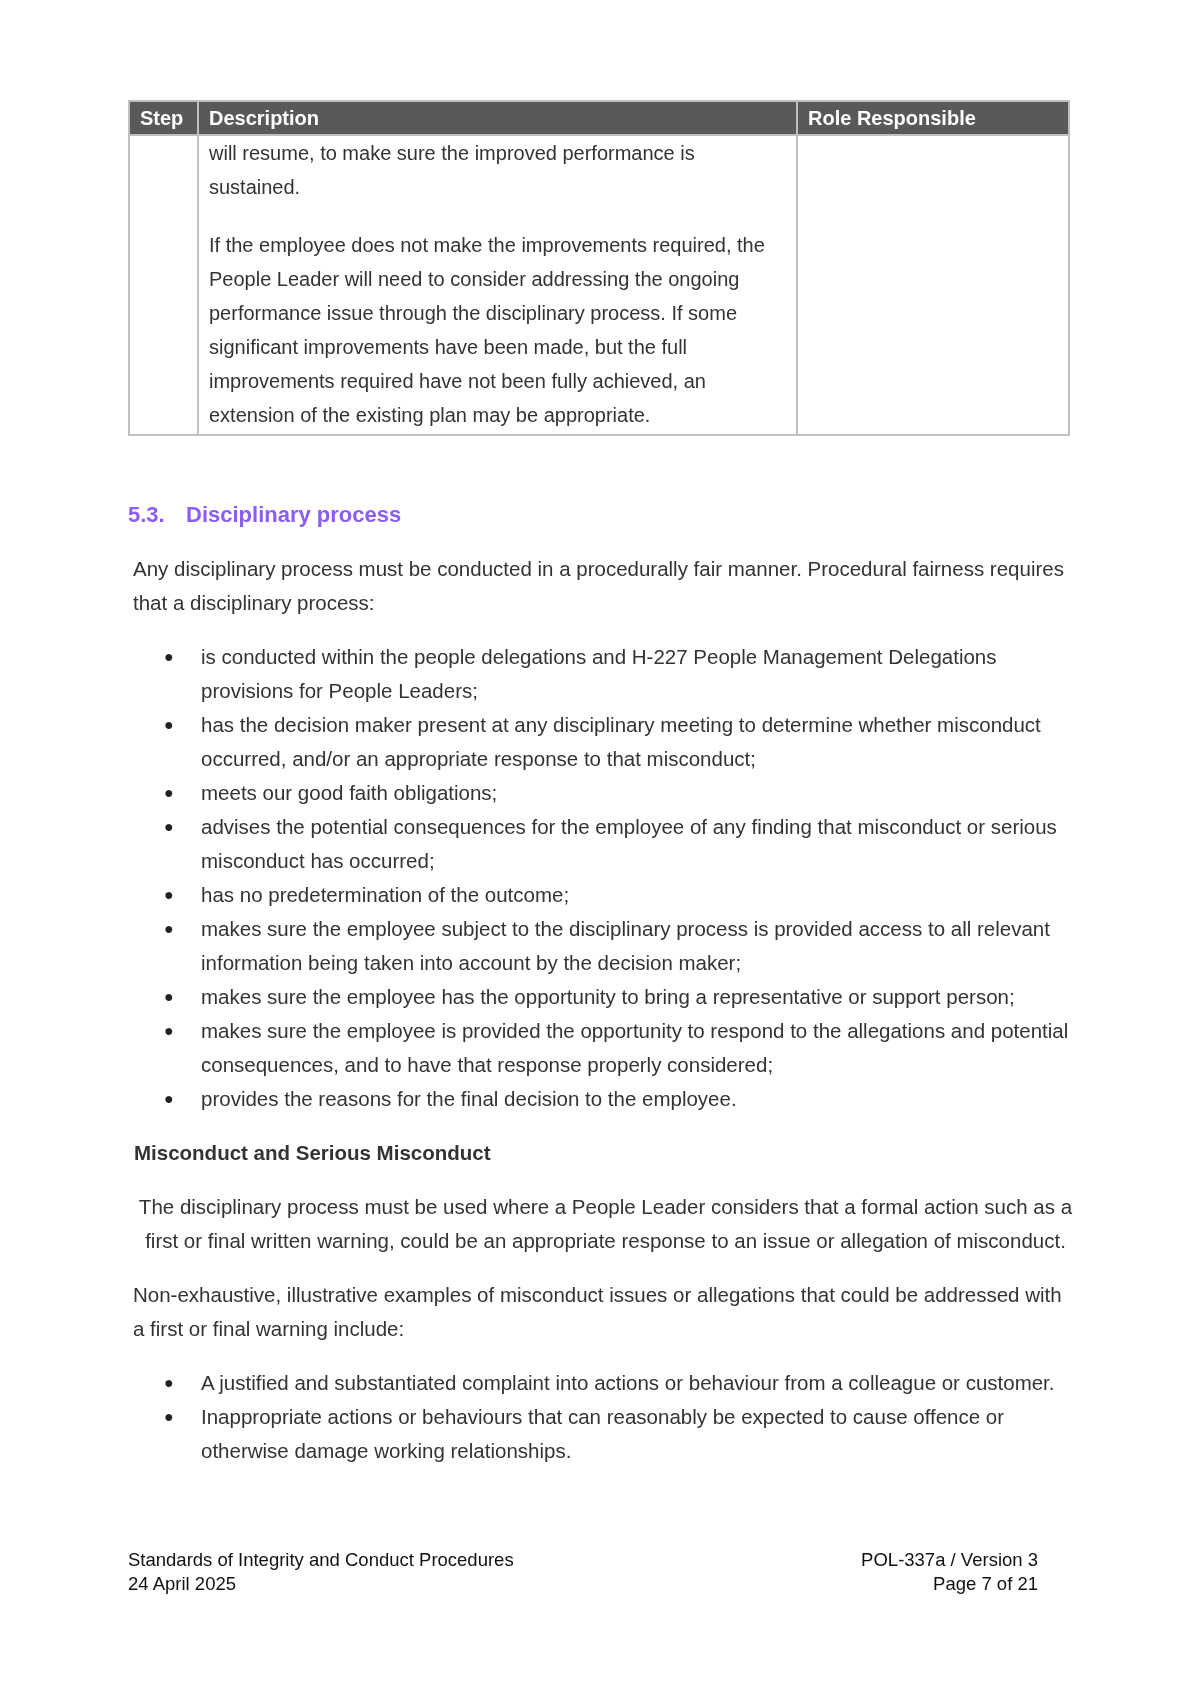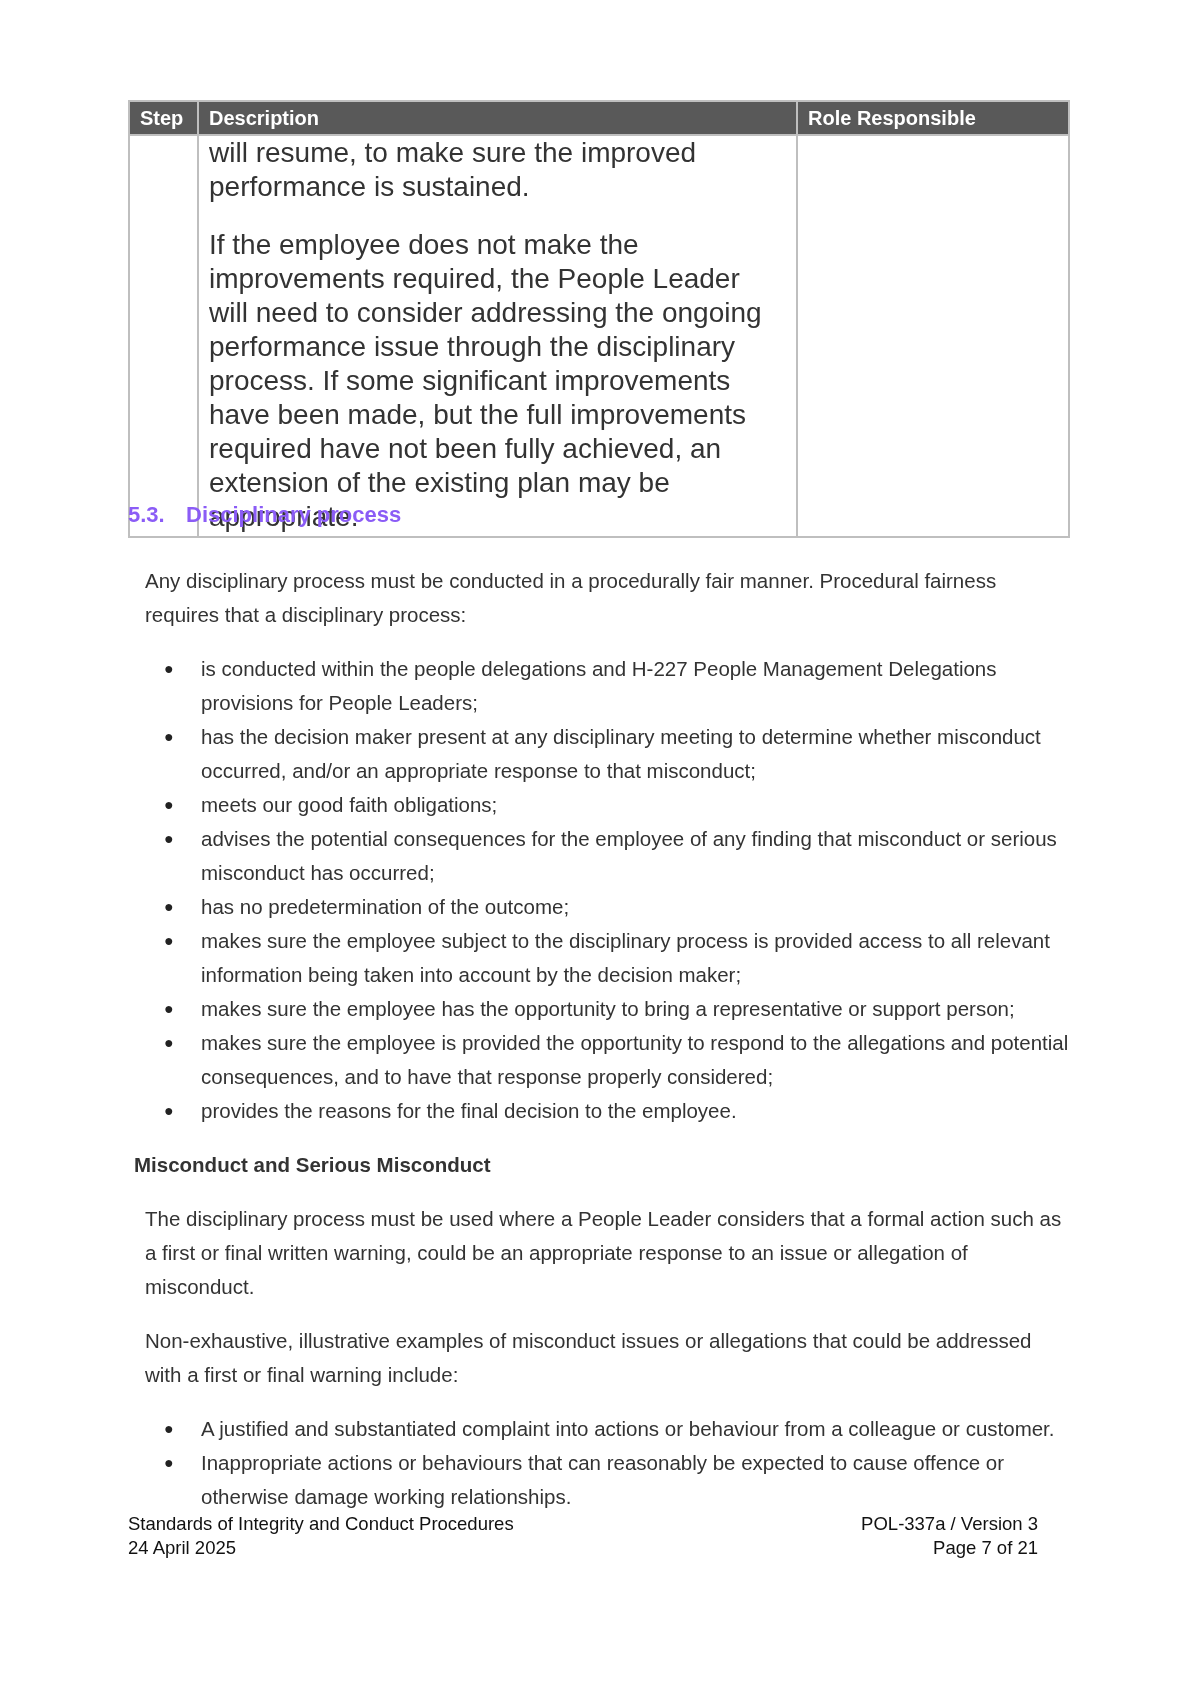--- a/index.html
+++ b/index.html
@@ -7,32 +7,32 @@
            font-family: "Liberation Sans", "DejaVu Sans", sans-serif; color: #333333; }
     .page { position: absolute; left: 0; top: 0; width: 1190px; height: 1684px; }
 
     
     .proc-table { position: absolute; left: 128px; top: 100px; width: 940px;
                   border-collapse: collapse; table-layout: fixed; }
     .proc-table th { background: #595959; color: #ffffff; font-weight: bold; font-size: 20px;
                      text-align: left; padding: 3px 10px; height: 26px; border: 2px solid #bfbfbf;
                      line-height: 26px; }
     .proc-table td { border: 2px solid #bfbfbf; vertical-align: top; padding: 0 10px 2px 10px;
-                     font-size: 28px; line-height: 34px; color: #333333; }
+                     font-size: 20px; line-height: 34px; color: #333333; }
     .proc-table col.c1 { width: 69px; }
     .proc-table col.c2 { width: 599px; }
     .proc-table col.c3 { width: 272px; }
     .proc-table td p { margin: 0; }
     .proc-table td p + p { margin-top: 24px; }
 
     .content { position: absolute; left: 128px; width: 955px; font-size: 20.5px; line-height: 34px; color: #333333; }
     .section-heading { position: absolute; left: 128px; top: 499px; font-size: 22px; font-weight: bold;
                        color: #8b5cf6; line-height: 32px; margin: 0; }
     .section-heading .num { display: inline-block; width: 58px; }
-    .para { margin: 17px; }
+    .para { margin: 5px; }
     .bullets { list-style: none; margin: 0; padding: 0; }
     .bullets li { position: relative; padding-left: 73px; }
     .bullets li .dot { position: absolute; left: 36px; top: 0; font-size: 16px; color: #222; }
     .subheading { font-weight: bold; margin: 6px; }
 
     .footer { position: absolute; left: 128px; width: 910px; font-size: 18.5px; line-height: 24px; color: #111111; }
     .footer .row { display: flex; justify-content: space-between; }
   </style>
 </head>
 <body>
@@ -78,31 +78,31 @@
       <li><span class="dot">●</span><span>advises the potential consequences for the employee of any finding that misconduct or serious misconduct has occurred;</span></li>
       <li><span class="dot">●</span><span>has no predetermination of the outcome;</span></li>
       <li><span class="dot">●</span><span>makes sure the employee subject to the disciplinary process is provided access to all relevant information being taken into account by the decision maker;</span></li>
       <li><span class="dot">●</span><span>makes sure the employee has the opportunity to bring a representative or support person;</span></li>
       <li><span class="dot">●</span><span>makes sure the employee is provided the opportunity to respond to the allegations and potential consequences, and to have that response properly considered;</span></li>
       <li><span class="dot">●</span><span>provides the reasons for the final decision to the employee.</span></li>
     </ul>
 
     <p class="subheading" style="margin-top:20px;">Misconduct and Serious Misconduct</p>
 
-    <p class="para" style="margin-top:20px;">The disciplinary process must be used where a People Leader considers that a formal action such as a first or final written warning, could be an appropriate response to an issue or allegation of misconduct.</p>
+    <p class="para" style="margin-top:20px;text-align:center;">The disciplinary process must be used where a People Leader considers that a formal action such as a first or final written warning, could be an appropriate response to an issue or allegation of misconduct.</p>
 
     <p class="para" style="margin-top:20px;">Non-exhaustive, illustrative examples of misconduct issues or allegations that could be addressed with a first or final warning include:</p>
 
     <ul class="bullets" style="margin-top:20px;">
       <li><span class="dot">●</span><span>A justified and substantiated complaint into actions or behaviour from a colleague or customer.</span></li>
       <li><span class="dot">●</span><span>Inappropriate actions or behaviours that can reasonably be expected to cause offence or otherwise damage working relationships.</span></li>
     </ul>
   </div>
 
-  <div class="footer" style="top:1512px;">
+  <div class="footer" style="top:1548px;">
     <div class="row">
       <span>Standards of Integrity and Conduct Procedures</span>
       <span>POL-337a / Version 3</span>
     </div>
     <div class="row">
       <span>24 April 2025</span>
       <span>Page 7 of 21</span>
     </div>
   </div>
 

